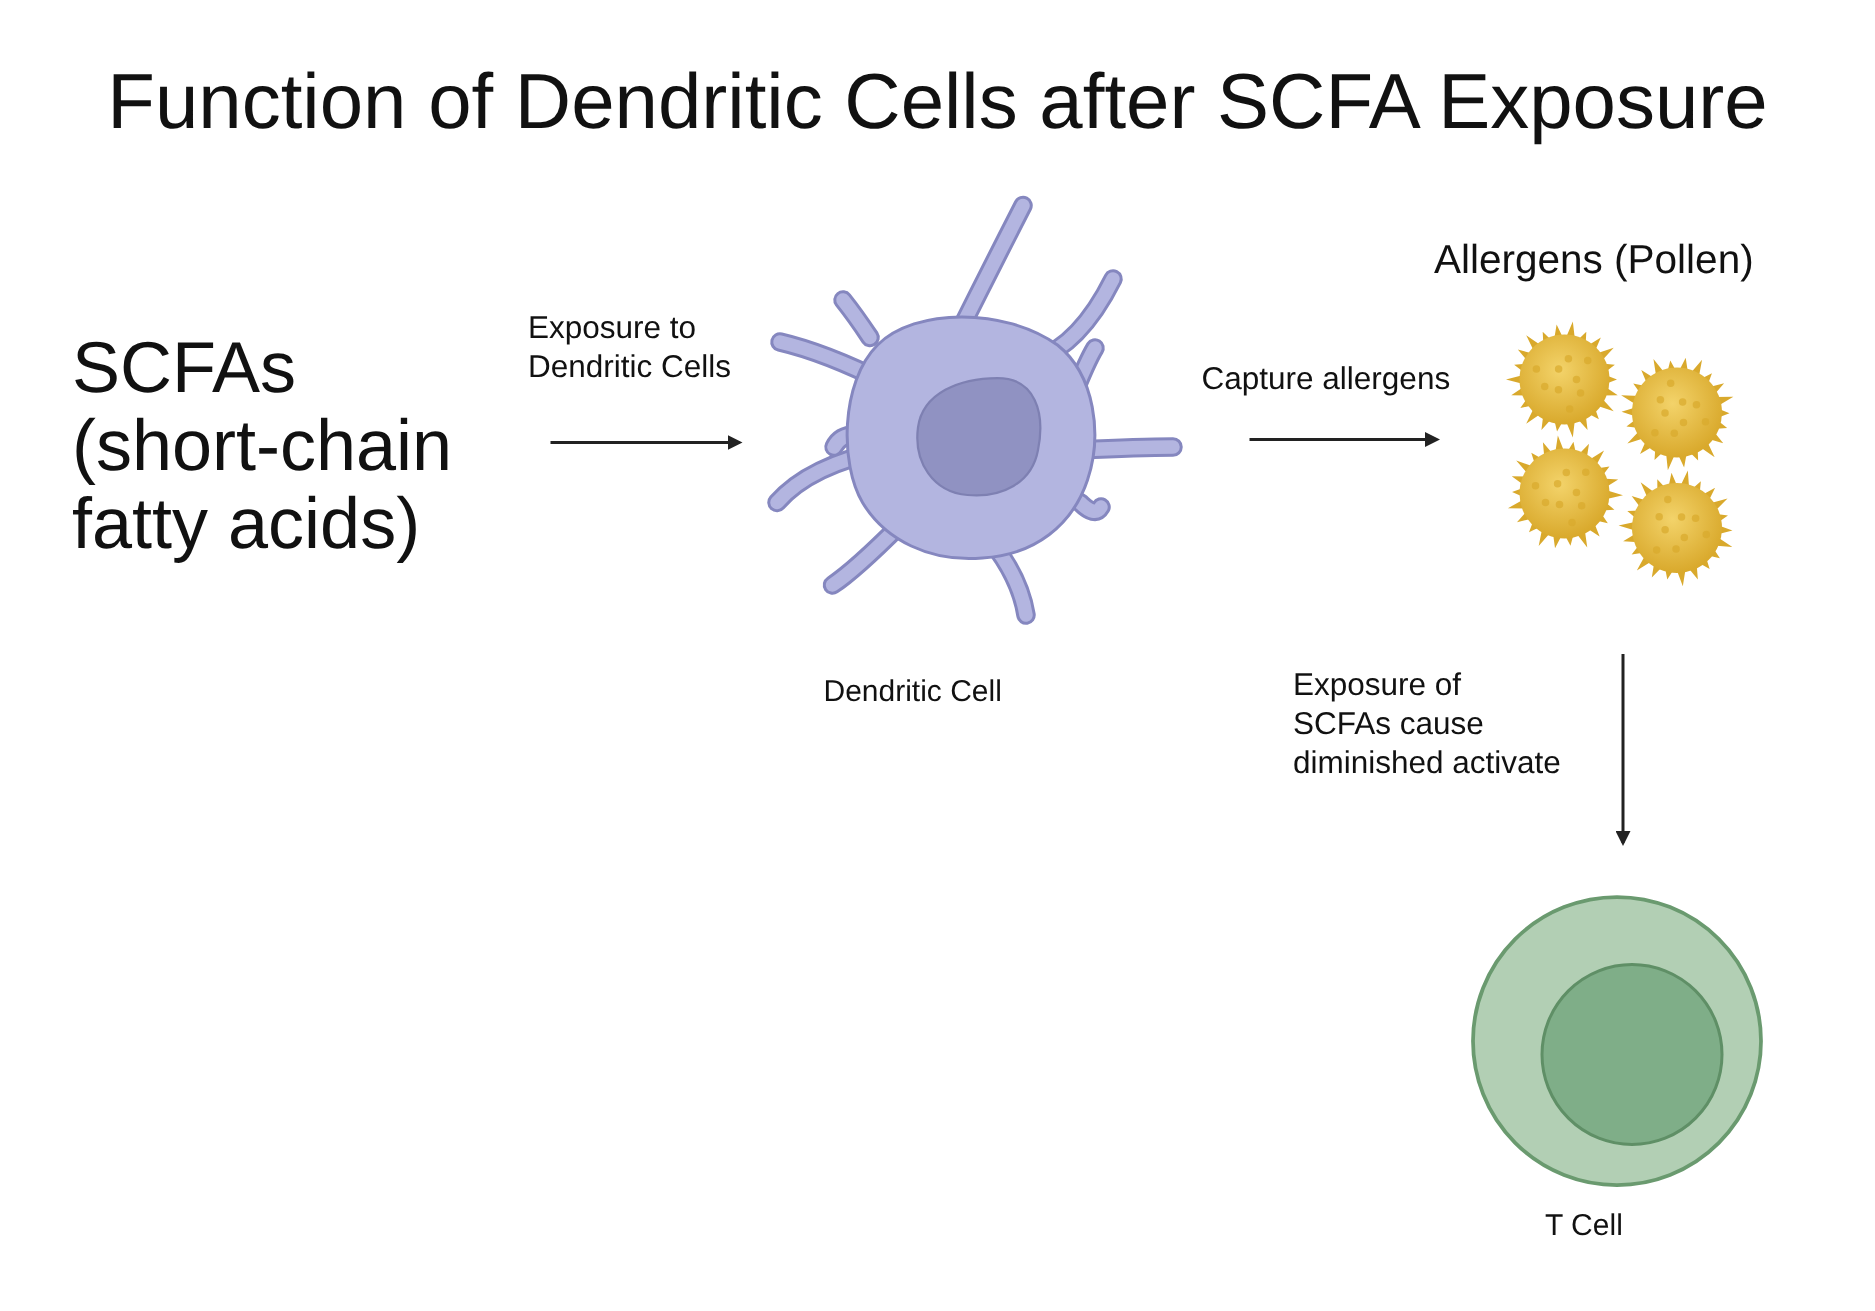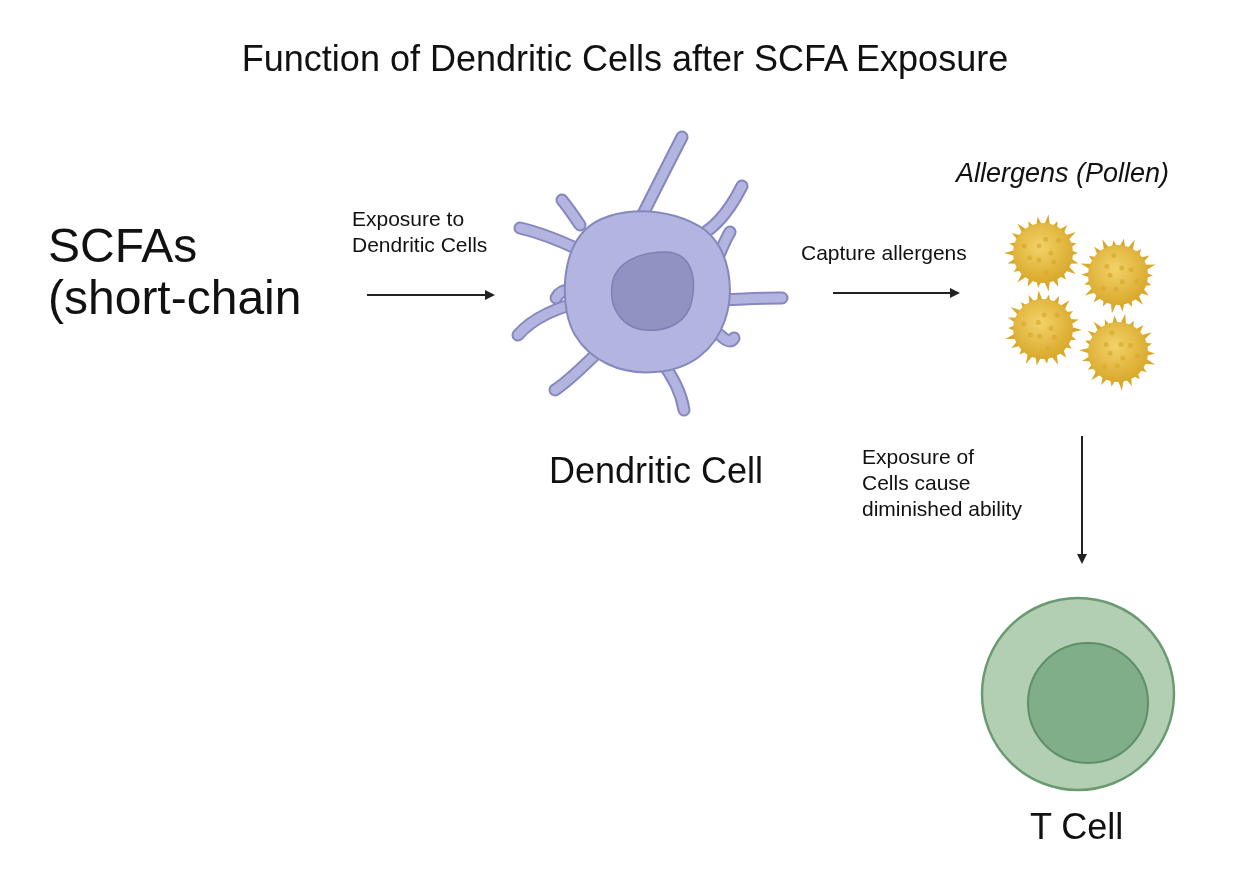--- a/index.html
+++ b/index.html
@@ -1,49 +1,50 @@
 <!DOCTYPE html>
 <html><head>
 <meta charset="utf-8">
 <style>
   html, body { margin:0; padding:0; background:#ffffff; }
   body { width:1250px; height:874px; position:relative; overflow:hidden;
          font-family:"Liberation Sans", sans-serif; color:#111; }
   .abs { position:absolute; }
-  .title { left:0; top:38px; width:1250px; text-align:center; font-size:36px; }
+  .title { left:0; top:38px; width:1250px; text-align:center; font-size:52px; }
   .scfa { left:48px; top:220px; font-size:48px; line-height:52px; }
   .small { font-size:21px; line-height:26px; }
-  .mid { font-size:36px; }
+  .mid { font-size:20px; }
   svg { position:absolute; left:0; top:0; }
 </style>
 </head>
 <body>
 
 <div class="abs title">Function of Dendritic Cells after SCFA Exposure</div>
 
 <div class="abs scfa">
   <div>SCFAs</div>
   <div>(short-chain</div>
+  <div>fatty acids)</div>
 </div>
 
 <div class="abs small" style="left:352px; top:206px;">
   <div>Exposure to</div>
   <div>Dendritic Cells</div>
 </div>
 
 <div class="abs small" style="left:801px; top:240px;">Capture allergens</div>
 
-<div class="abs" style="left:956px; top:158px; font-size:27px;font-style:italic;">Allergens (Pollen)</div>
+<div class="abs" style="left:956px; top:158px; font-size:27px;">Allergens (Pollen)</div>
 
 <div class="abs mid" style="left:549px; top:450px;">Dendritic Cell</div>
 
 <div class="abs small" style="left:862px; top:444px; width:200px; text-align:left;">
   <div>Exposure of</div>
-  <div>Cells cause</div>
-  <div>diminished ability</div>
+  <div>SCFAs cause</div>
+  <div>diminished activate</div>
 </div>
 
 <div class="abs mid" style="left:1030px; top:806px;">T Cell</div>
 
 <svg width="1250" height="874">
   <defs>
     <marker id="ah" markerWidth="10" markerHeight="10" refX="8" refY="5" orient="auto" markerUnits="userSpaceOnUse">
       <path d="M0,0 L10,5 L0,10 z" fill="#222"></path>
     </marker>
     <radialGradient id="pollenGrad" cx="45%" cy="40%" r="60%">

